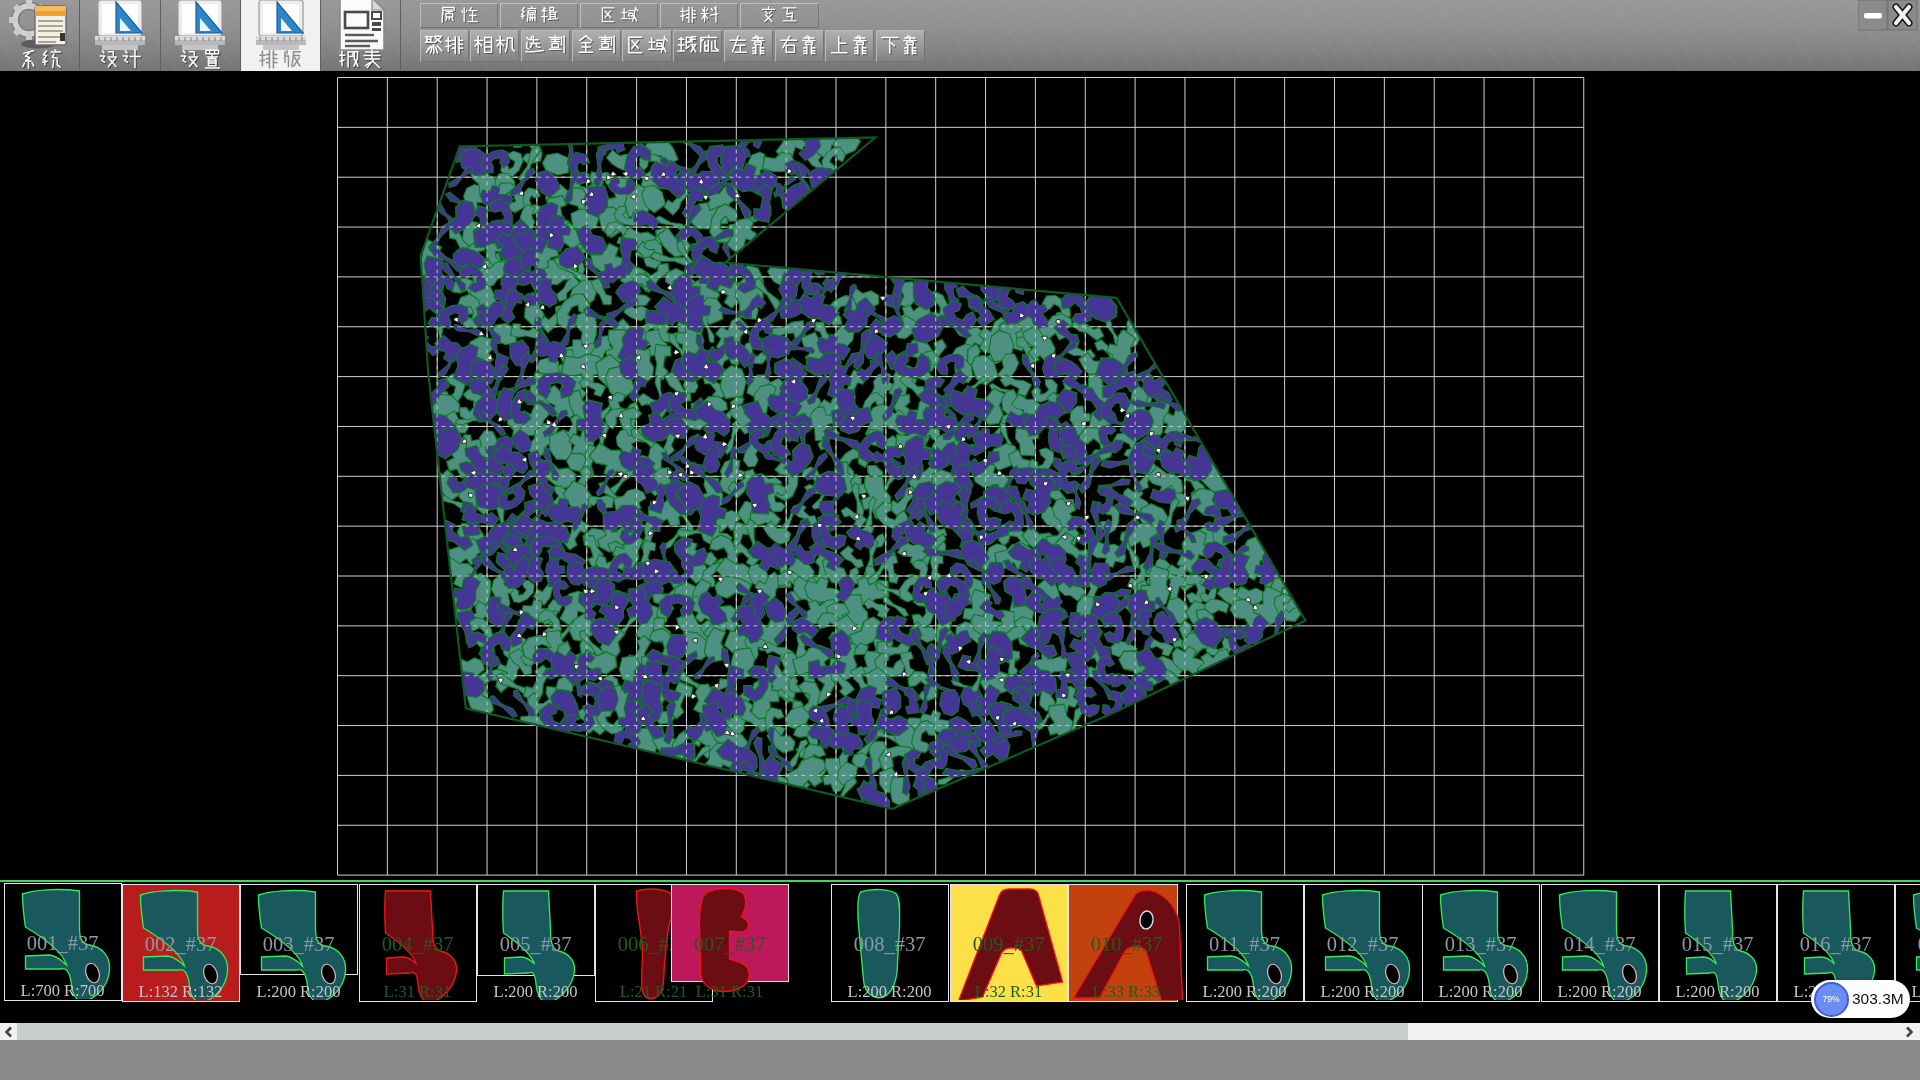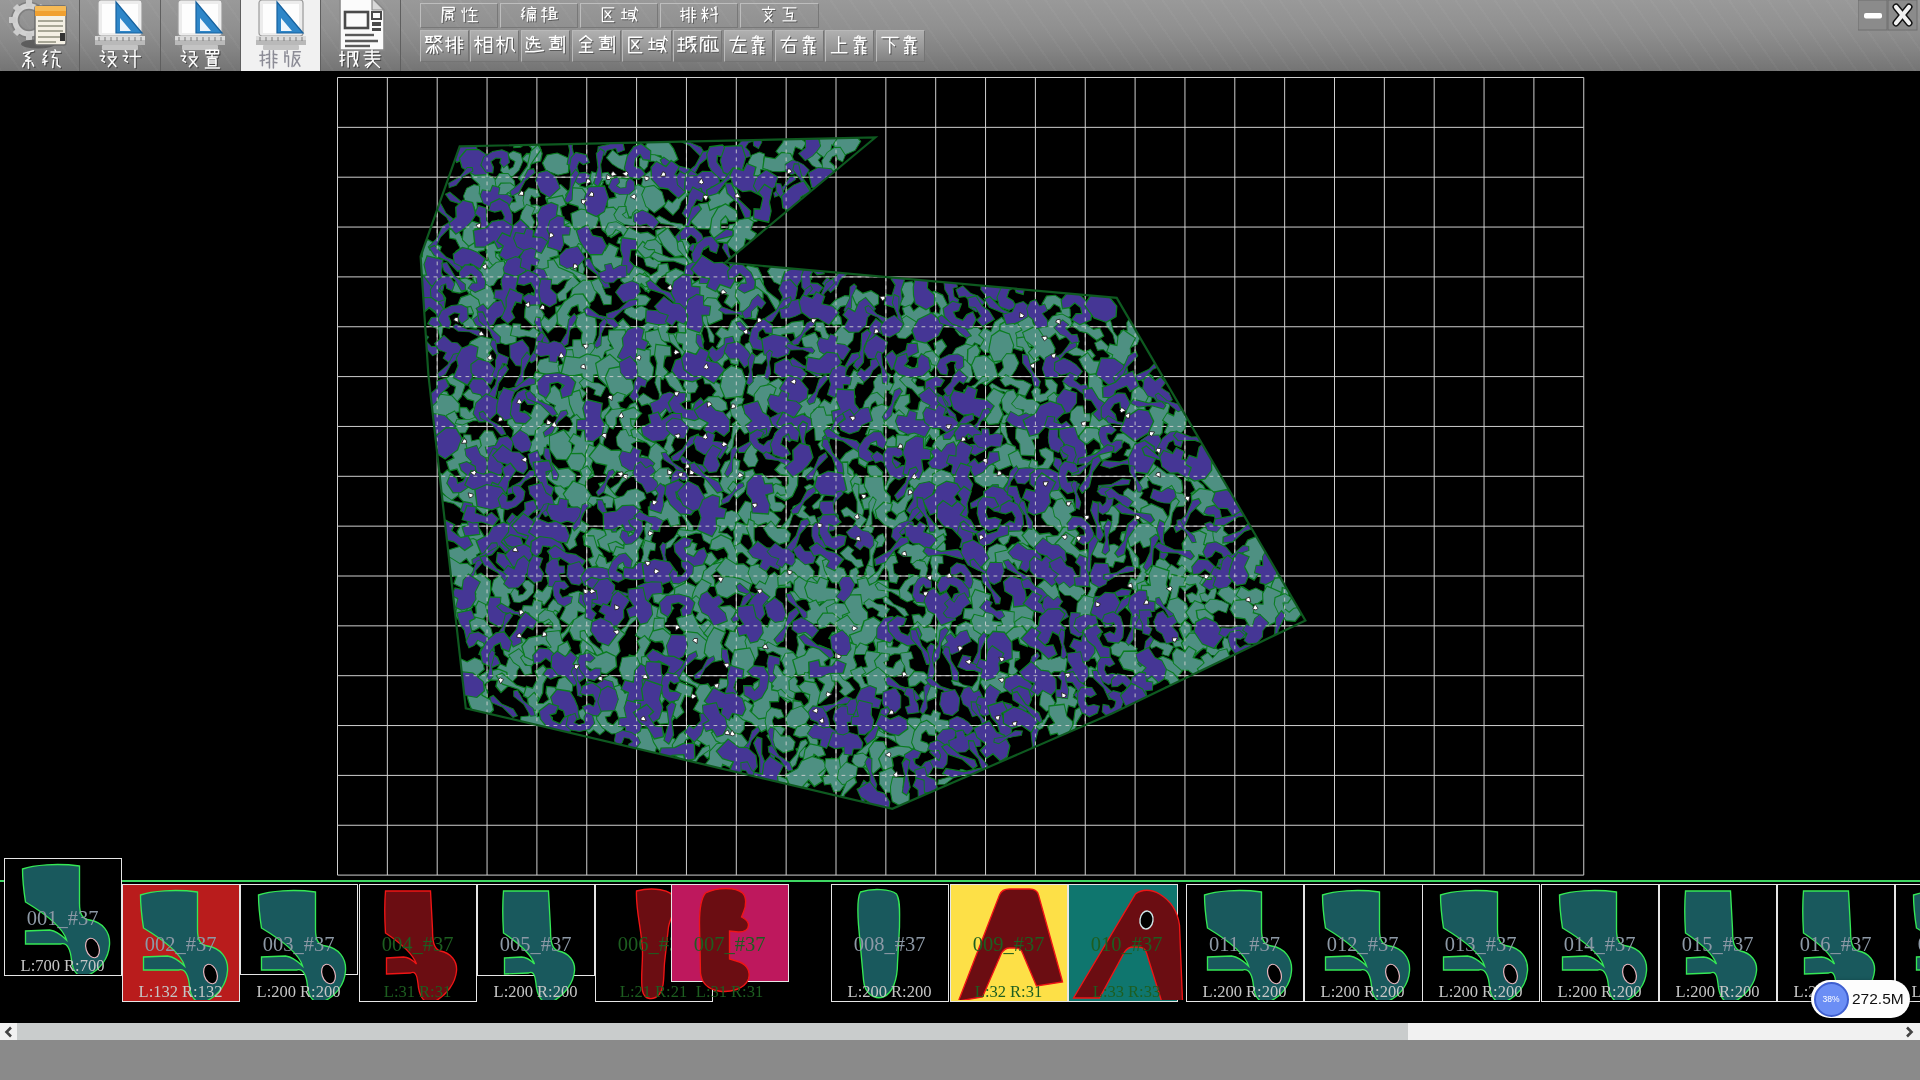--- a/index.html
+++ b/index.html
@@ -2203,21 +2203,21 @@
 <g stroke="#111" stroke-width="7" stroke-linecap="round">
       <line x1="38" y1="7" x2="51" y2="23"></line>
       <line x1="51" y1="7" x2="38" y2="23"></line>
     </g>
 <g stroke="#f2f2f2" stroke-width="4.2" stroke-linecap="round">
       <line x1="38" y1="7" x2="51" y2="23"></line>
       <line x1="51" y1="7" x2="38" y2="23"></line>
     </g>
 </svg>
 <div class="abs" style="left:0;top:880px;width:1920px;height:2.3px;background:#3fd763"></div>
-<div style="position:absolute;left:4.0px;top:858px;width:118px;height:118px;border:1.5px solid #e6e6e6;background:#000"><svg width="115" height="115" viewBox="0 0 114 115">
+<div style="position:absolute;left:4.0px;top:883px;width:118px;height:118px;border:1.5px solid #e6e6e6;background:#000"><svg width="115" height="115" viewBox="0 0 114 115">
       <path d="M17,10 C28,6 52,4 74,7 L74,44 C74,54 76,60 84,61 C97,63 105,73 104,86 C103,100 94,111 83,116 C73,120 67,113 66,101 C65,91 62,83 55,85 L20,85 L20,72 L44,71 C51,72 56,76 61,81 C58,70 45,58 20,43 C18,30 17,20 17,10 Z" fill="#19595d" stroke="#35e855" stroke-width="1.35"></path>
       <ellipse cx="87" cy="89" rx="6.5" ry="10" transform="rotate(-18 87 89)" fill="#000" stroke="#e8b8c0" stroke-width="1.2"></ellipse>
       <text x="57" y="66" font-size="20.5" fill="#8d99a6" text-anchor="middle" font-family="Liberation Serif">001_#37</text>
       <text x="57" y="112" font-size="16.5" fill="#c6c6c6" text-anchor="middle" font-family="Liberation Serif">L:700 R:700</text>
     </svg></div>
 <div style="position:absolute;left:122.2px;top:883.5px;width:118px;height:118px;border:1.5px solid #e6e6e6;background:#b91c1c"><svg width="115" height="115" viewBox="0 0 114 115">
       <path d="M17,10 C28,6 52,4 74,7 L74,44 C74,54 76,60 84,61 C97,63 105,73 104,86 C103,100 94,111 83,116 C73,120 67,113 66,101 C65,91 62,83 55,85 L20,85 L20,72 L44,71 C51,72 56,76 61,81 C58,70 45,58 20,43 C18,30 17,20 17,10 Z" fill="#19595d" stroke="#35e855" stroke-width="1.35"></path>
       <ellipse cx="87" cy="89" rx="6.5" ry="10" transform="rotate(-18 87 89)" fill="#000" stroke="#e8b8c0" stroke-width="1.2"></ellipse>
       <text x="57" y="66" font-size="20.5" fill="#8d99a6" text-anchor="middle" font-family="Liberation Serif">002_#37</text>
       <text x="57" y="112" font-size="16.5" fill="#c6c6c6" text-anchor="middle" font-family="Liberation Serif">L:132 R:132</text>
@@ -2251,21 +2251,21 @@
 <div style="position:absolute;left:831.4px;top:883.5px;width:118px;height:118px;border:1.5px solid #e6e6e6;background:#000"><svg width="115" height="115" viewBox="0 0 114 115">
       <path d="M28,7 C40,3 58,4 64,9 C68,15 67,28 67,42 L65,78 C65,95 60,108 51,112 C41,115 32,108 31,95 L26,40 C25,26 25,12 28,7 Z" fill="#19595d" stroke="#35e855" stroke-width="1.35"></path>
       <text x="57" y="66" font-size="20.5" fill="#8d99a6" text-anchor="middle" font-family="Liberation Serif">008_#37</text>
       <text x="57" y="112" font-size="16.5" fill="#c6c6c6" text-anchor="middle" font-family="Liberation Serif">L:200 R:200</text>
     </svg></div>
 <div style="position:absolute;left:949.6px;top:883.5px;width:118px;height:118px;border:1.5px solid #e6e6e6;background:#fde047"><svg width="115" height="115" viewBox="0 0 114 115">
       <path d="M7,116 L48,10 C50,5 54,4 58,4 L78,4 C83,4 86,6 87,10 L110,93 L111,97 L85,101 L71,68 C70,64 67,63 63,63 L58,63 C54,63 52,65 50,68 L31,112 Z" fill="#6b0d12" stroke="#f01515" stroke-width="1.35"></path>
       <text x="57" y="66" font-size="20.5" fill="#1d5e20" text-anchor="middle" font-family="Liberation Serif">009_#37</text>
       <text x="57" y="112" font-size="16.5" fill="#1d5e20" text-anchor="middle" font-family="Liberation Serif">L:32 R:31</text>
     </svg></div>
-<div style="position:absolute;left:1067.8px;top:883.5px;width:110px;height:118px;border:1.5px solid #e6e6e6;background:#0f766e"><svg width="115" height="115" viewBox="0 0 114 115">
+<div style="position:absolute;left:1067.8px;top:883.5px;width:110px;height:118px;border:1.5px solid #e6e6e6;background:#c2410c"><svg width="115" height="115" viewBox="0 0 114 115">
       <path d="M4,113 L66,9 C72,4 82,4 90,9 C100,15 108,26 110,40 L113,116 L92,116 L77,68 C76,64 72,62 68,62 L64,62 C60,62 57,64 55,67 L30,113 Z" fill="#6b0d12" stroke="#f01515" stroke-width="1.35"></path>
       <ellipse cx="77" cy="35" rx="6.5" ry="9" transform="rotate(8 77 35)" fill="#000" stroke="#cfe8ea" stroke-width="1.4"></ellipse>
       <text x="57" y="66" font-size="20.5" fill="#1d5e20" text-anchor="middle" font-family="Liberation Serif">010_#37</text>
       <text x="57" y="112" font-size="16.5" fill="#1d5e20" text-anchor="middle" font-family="Liberation Serif">L:33 R:33</text>
     </svg></div>
 <div style="position:absolute;left:1186.0px;top:883.5px;width:118px;height:118px;border:1.5px solid #e6e6e6;background:#000"><svg width="115" height="115" viewBox="0 0 114 115">
       <path d="M17,10 C28,6 52,4 74,7 L74,44 C74,54 76,60 84,61 C97,63 105,73 104,86 C103,100 94,111 83,116 C73,120 67,113 66,101 C65,91 62,83 55,85 L20,85 L20,72 L44,71 C51,72 56,76 61,81 C58,70 45,58 20,43 C18,30 17,20 17,10 Z" fill="#19595d" stroke="#35e855" stroke-width="1.35"></path>
       <ellipse cx="87" cy="89" rx="6.5" ry="10" transform="rotate(-18 87 89)" fill="#000" stroke="#e8b8c0" stroke-width="1.2"></ellipse>
       <text x="57" y="66" font-size="20.5" fill="#8d99a6" text-anchor="middle" font-family="Liberation Serif">011_#37</text>
       <text x="57" y="112" font-size="16.5" fill="#c6c6c6" text-anchor="middle" font-family="Liberation Serif">L:200 R:200</text>
@@ -2308,14 +2308,14 @@
 <div class="abs" style="left:17px;top:0;width:1391px;height:17px;background:#c9cccc"></div>
 <svg class="abs" style="left:3px;top:3px" width="12" height="12" viewBox="0 0 12 12">
       <path d="M8,1.5 L3.5,6 L8,10.5" stroke="#444" stroke-width="2.6" fill="none"></path>
     </svg>
 <svg class="abs" style="left:1903px;top:3px" width="12" height="12" viewBox="0 0 12 12">
       <path d="M4,1.5 L8.5,6 L4,10.5" stroke="#444" stroke-width="2.6" fill="none"></path>
     </svg>
 </div>
 <div class="abs" style="left:0;top:1039.5px;width:1920px;height:40.5px;background:#8a8a8a"></div>
 <div class="abs" style="left:1811px;top:980px;width:99px;height:38px;background:#fdfdfd;border-radius:19px;box-shadow:0 1px 4px rgba(0,0,0,0.35)">
-<div class="abs" style="left:2.5px;top:1.5px;width:35px;height:35px;border-radius:50%;background:#6b8ef5;border:2px solid #3f5fd0;display:flex;align-items:center;justify-content:center;color:#fff;font-size:8.5px">38%</div>
-<div class="abs" style="left:41px;top:0;width:56px;height:38px;display:flex;align-items:center;color:#111;font-size:15.5px">272.5M</div>
+<div class="abs" style="left:2.5px;top:1.5px;width:35px;height:35px;border-radius:50%;background:#6b8ef5;border:2px solid #3f5fd0;display:flex;align-items:center;justify-content:center;color:#fff;font-size:8.5px">79%</div>
+<div class="abs" style="left:41px;top:0;width:56px;height:38px;display:flex;align-items:center;color:#111;font-size:15.5px">303.3M</div>
 </div>
 </body></html>

